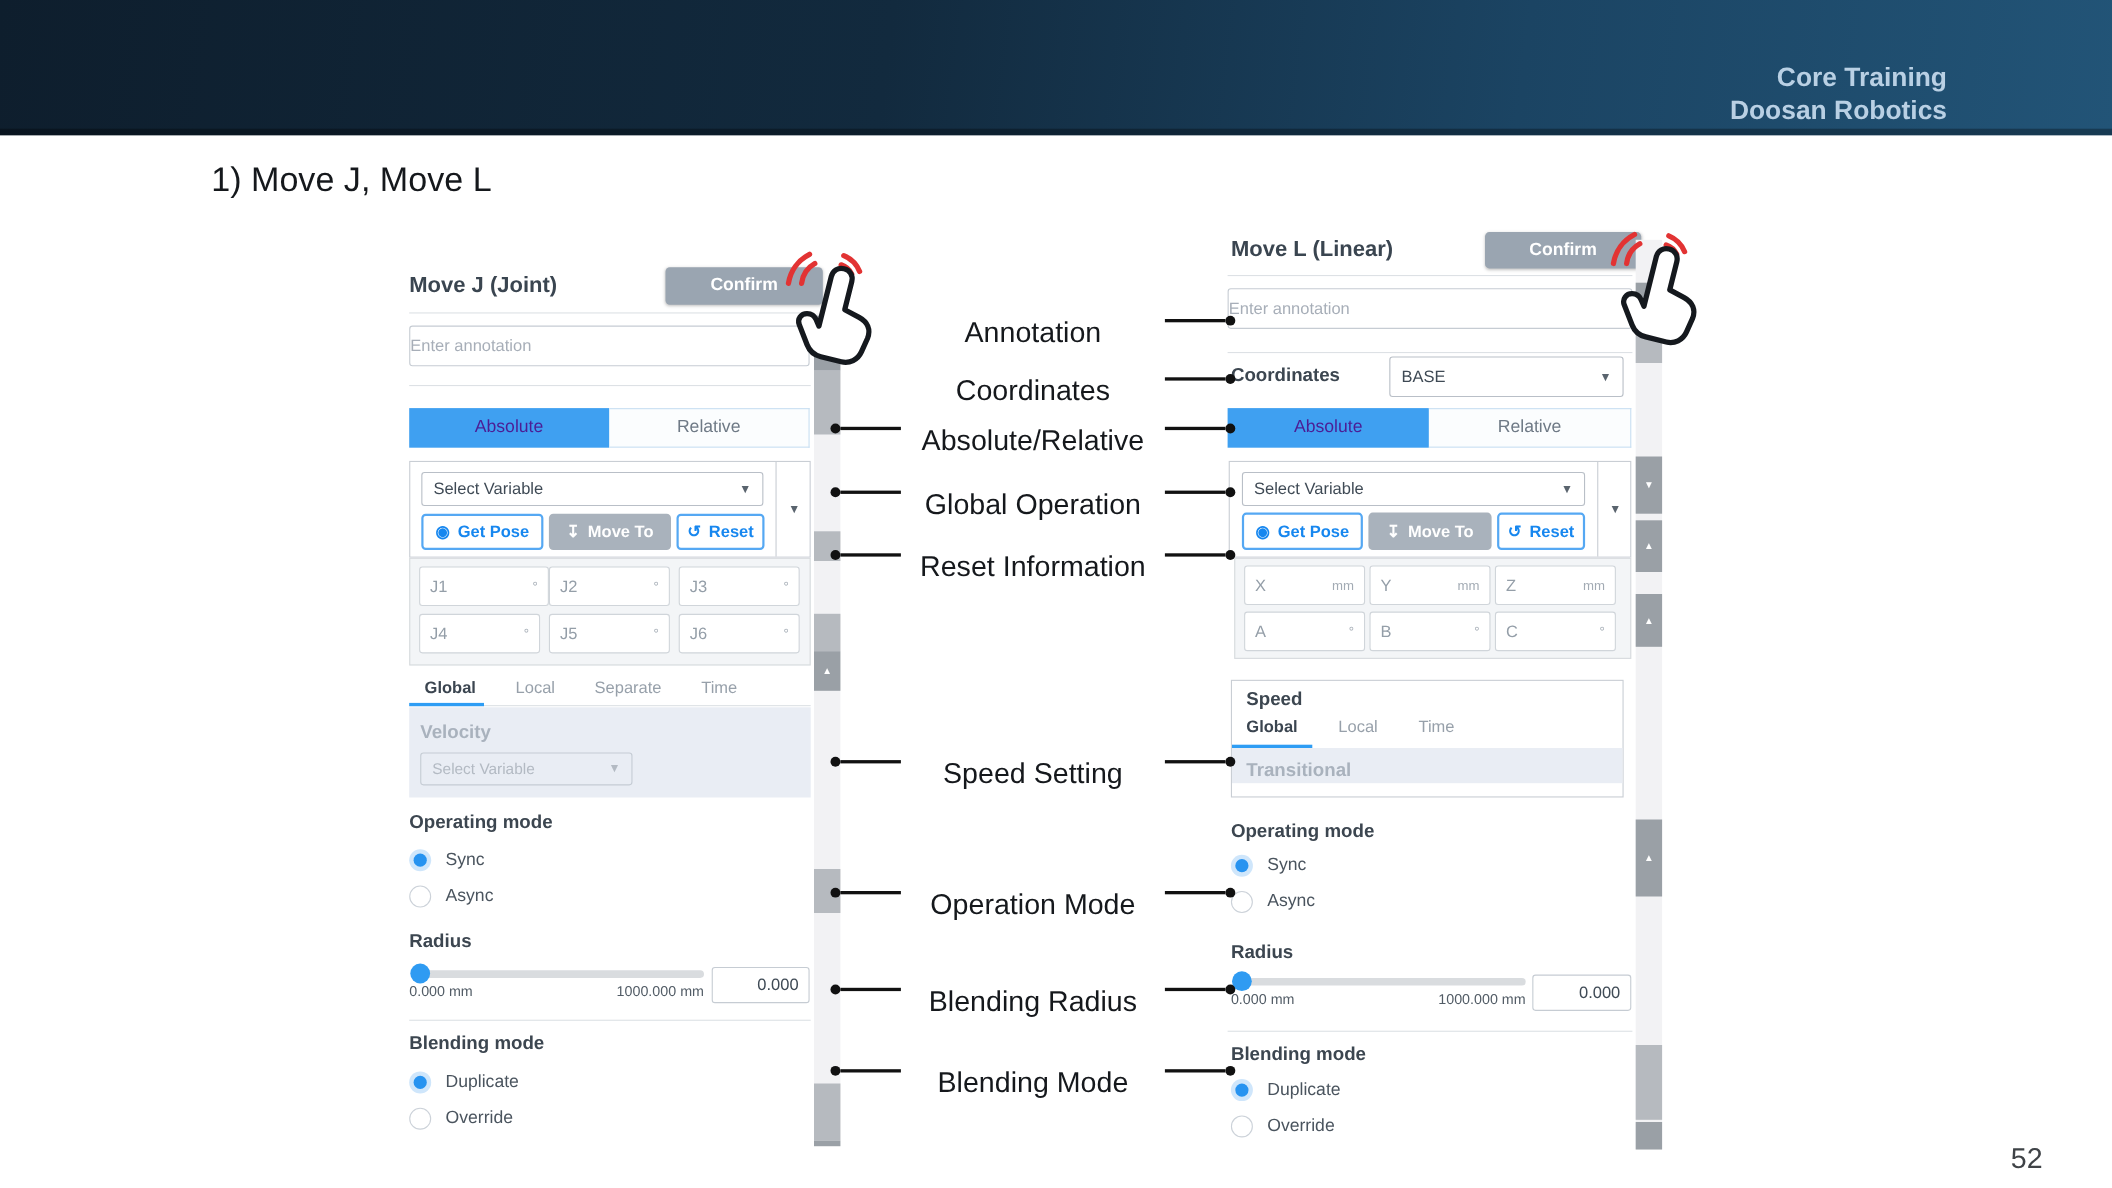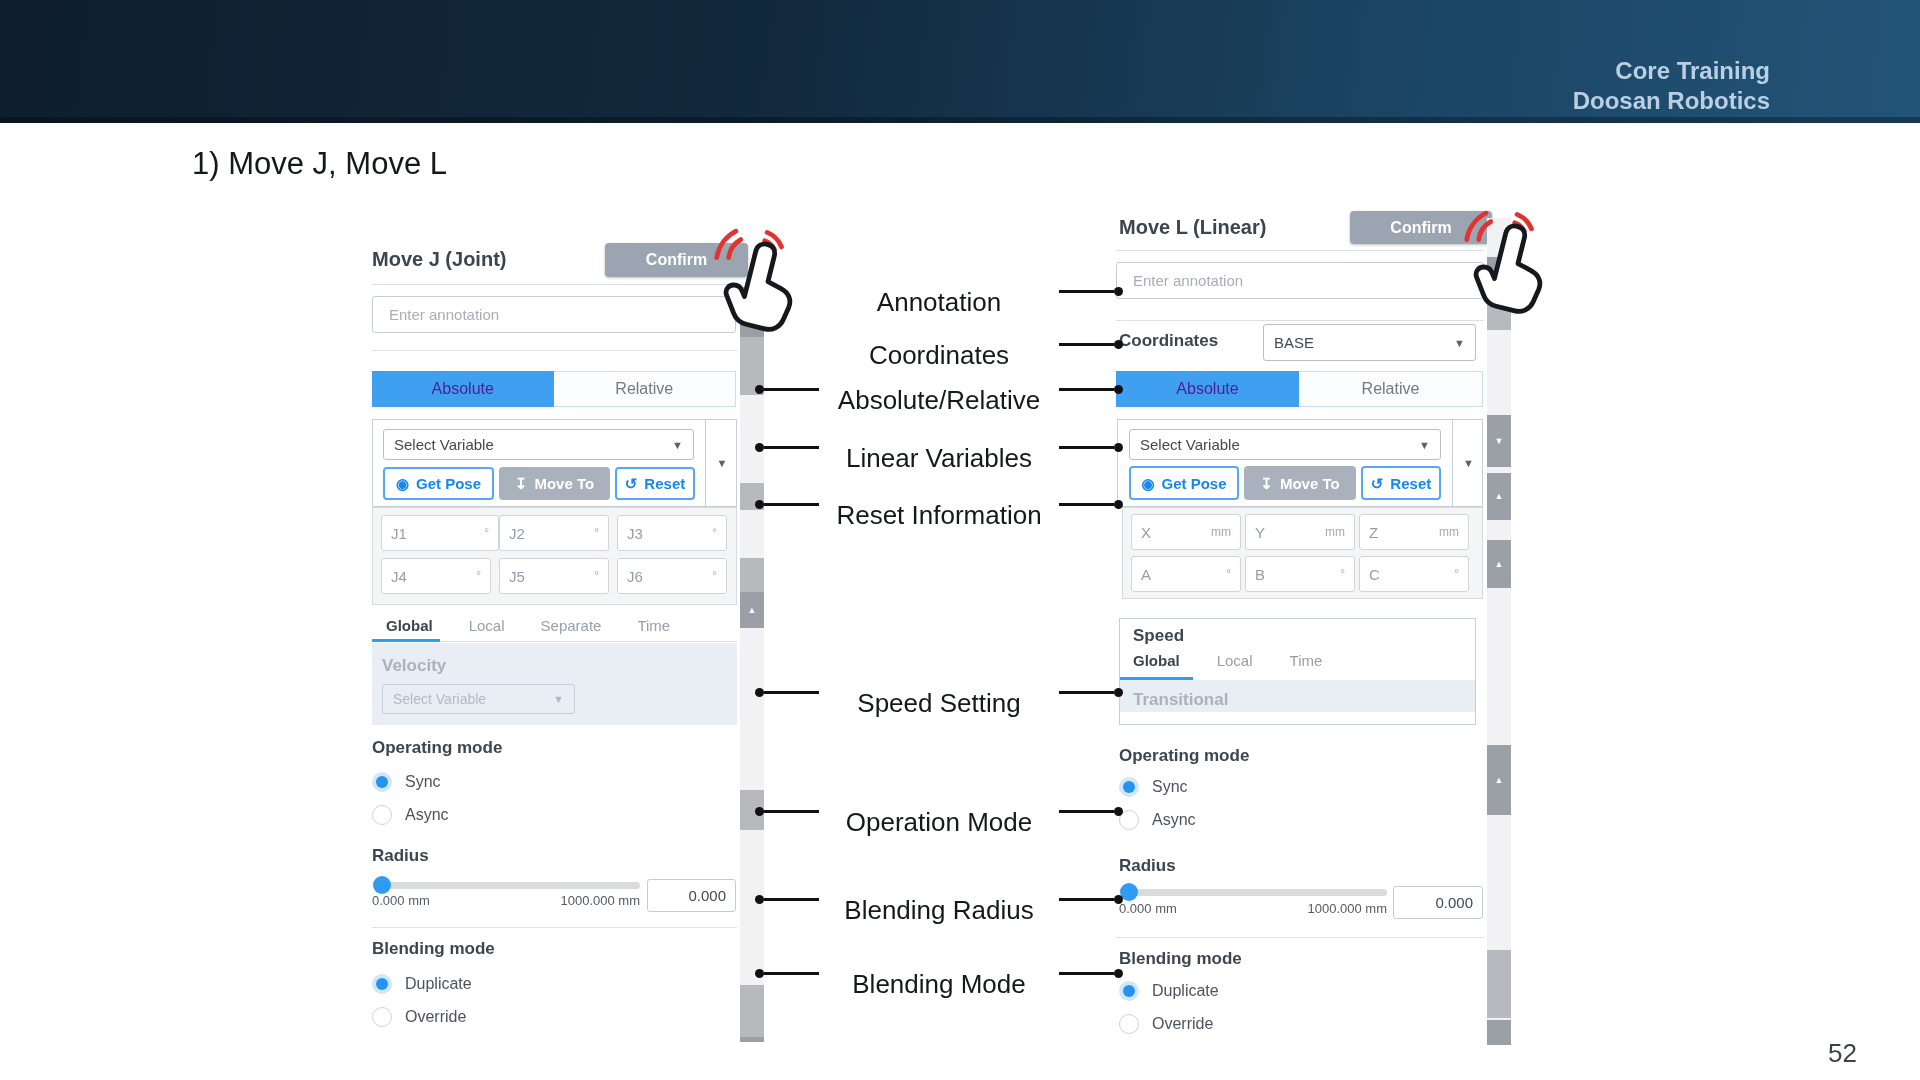--- a/index.html
+++ b/index.html
@@ -16,21 +16,21 @@
   .header-title{left:148px;top:62px;font-size:38px;font-weight:bold;color:#f4f7fa;letter-spacing:.5px}
   .brand{left:1420px;top:56px;width:350px;text-align:right;color:#b9d0e4;font-weight:bold;font-size:24px;line-height:30px}
   .subtitle{left:192px;top:146px;font-size:31px;color:#15181c}
   .pagenum{left:1828px;top:1038px;font-size:26px;color:#3f4347}
 
   
   .panel-title{font-size:20px;font-weight:bold;color:#3a4550;white-space:nowrap}
   .confirm{background:#9aa5b1;border-radius:4px;color:#fff;font-weight:bold;font-size:16px;
     display:flex;align-items:center;justify-content:center;box-shadow:0 1px 3px rgba(0,0,0,.25)}
   .divider{background:#dde1e5;height:1px}
-  .tinput{border:1px solid #c6ccd3;border-radius:3px;font-size:15px;color:#1d4ed8;padding:0 16px;
+  .tinput{border:1px solid #c6ccd3;border-radius:3px;font-size:15px;color:#1d4ed8;padding:0 0;
     background:#fff;font-family:inherit;box-sizing:border-box;outline:none}
   .tinput::placeholder{color:#a7aeb8}
   .tabpair{display:flex}
   .tab{flex:1;display:flex;align-items:center;justify-content:center;font-size:16px;box-sizing:border-box}
   .tab.on{background:#3fa0f1;color:#4c1d95}
   .tab.off{background:#fbfdfe;color:#6f7a86;border:1px solid #c9dff2;border-left:none}
   .group{border:1px solid #c9ced4;background:#fff;box-sizing:border-box}
   .selectbox{border:1px solid #b9bfc7;border-radius:3px;background:#fff;display:flex;align-items:center;
     justify-content:space-between;padding:0 10px;font-size:15px;color:#3f4a55;box-sizing:border-box}
   .caret{font-size:11px;color:#5a646e}
@@ -374,21 +374,21 @@
   <span class="conn">
       <span class="cline"></span>
       <span class="cdot"></span>
     </span>
 </div>
 <div class="callout" style="top:443px">
   <span class="conn">
       <span class="cdot"></span>
       <span class="cline"></span>
     </span>
-  <span class="callout-label">Linear Variables</span>
+  <span class="callout-label">Global Operation</span>
   <span class="conn">
       <span class="cline"></span>
       <span class="cdot"></span>
     </span>
 </div>
 <div class="callout" style="top:500px">
   <span class="conn">
       <span class="cdot"></span>
       <span class="cline"></span>
     </span>

